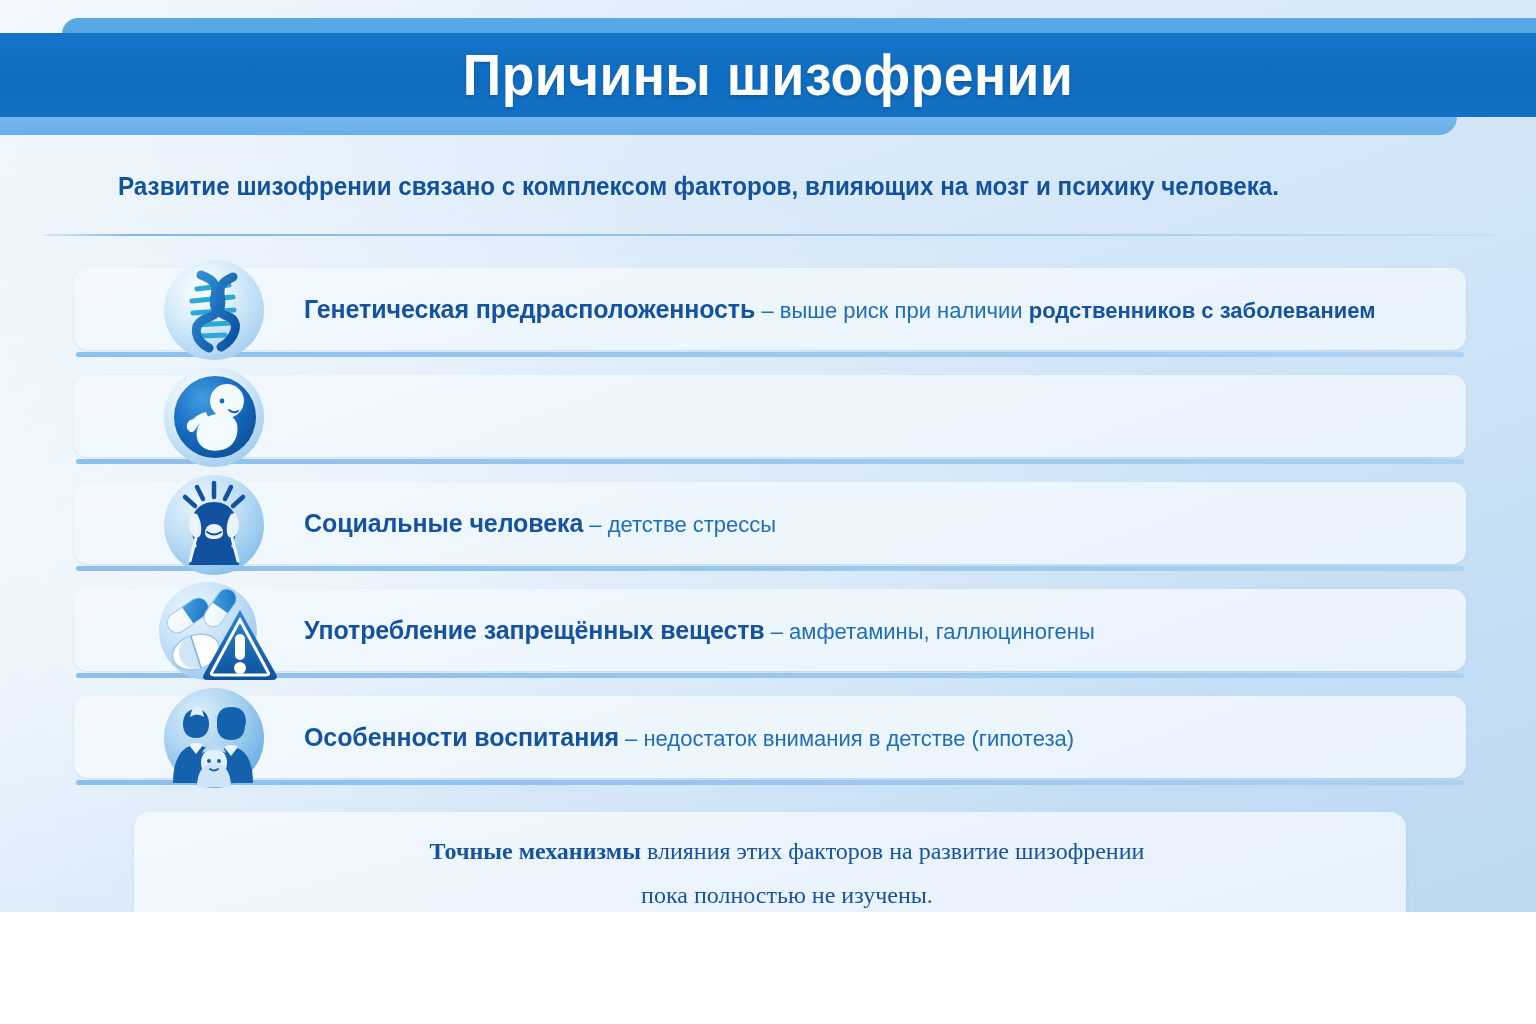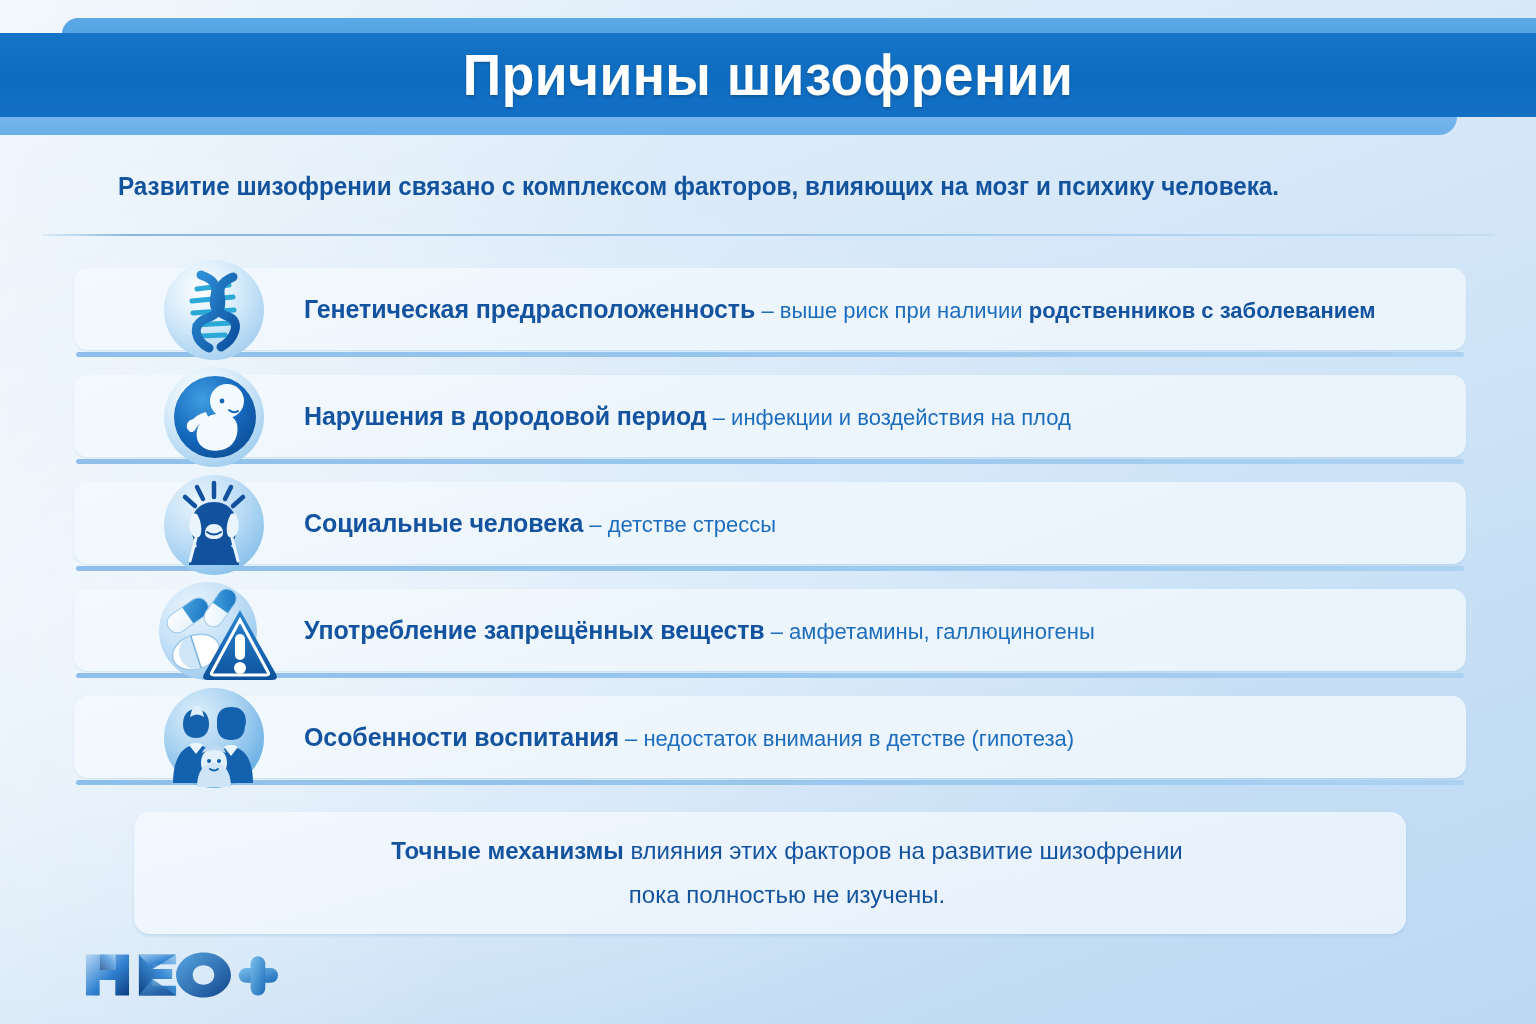--- a/index.html
+++ b/index.html
@@ -10,21 +10,21 @@
     width: 1536px;
     height: 1024px;
     overflow: hidden;
     font-family: "Liberation Sans", "DejaVu Sans", sans-serif;
     background: #ffffff;
   }
 
   #slide {
     position: relative;
     width: 1536px;
-    height: 1024px;
+    height: 912px;
     overflow: hidden;
     background: linear-gradient(160deg, #e8f2fb 0%, #dcebf9 25%, #cfe4f7 55%, #c3ddf4 80%, #bdd9f2 100%);
   }
 
   
   #slide::before {
     content: "";
     position: absolute;
     inset: 0;
     background:
@@ -190,21 +190,21 @@
     background: linear-gradient(165deg, #f2f8fe 0%, #ecf4fd 45%, #e6f1fb 100%);
     box-shadow: 0 2px 3px rgba(125,175,220,0.30);
     display: flex;
     flex-direction: column;
     align-items: center;
     justify-content: center;
   }
   .note-line {
     color: #14539f;
     font-size: 24px;
-    font-family: Liberation Sans, sans-serif;
+    font-family: Liberation Serif, serif;
     line-height: 44px;
     white-space: nowrap;
     margin-left: 34px;
   }
   .note-line b { font-weight: bold; }
   .note-line span.reg { font-weight: normal; }
 
   
   .logo {
     position: absolute;
@@ -287,23 +287,20 @@
           <circle cx="56" cy="55" r="41" fill="url(#disc2)"></circle>
           <g fill="#f4fbff">
             <circle cx="68" cy="39" r="17"></circle>
             <path d="M57 52 C 44 54, 36 64, 38 76 C 40 88, 56 92, 68 86 C 76 82, 80 72, 78 62 C 76 54, 66 50, 57 52 Z"></path>
             <path d="M47 50 C 38 52, 32 58, 30 64 C 28 70, 33 72, 36 68 C 39 63, 44 58, 50 57 Z"></path>
             <path d="M36 57 C 30 57, 27 61, 28 66 C 29 70, 34 70, 35 66 Z"></path>
           </g>
           <circle cx="63" cy="39" r="2.4" fill="#1569bd"></circle>
           <path d="M70 48 q5 4 9 1" stroke="#1569bd" stroke-width="2" fill="none" stroke-linecap="round"></path>
         </svg>
-      </div>
-      <div class="card-text">
-        <span class="card-title">Нарушения в дородовой период</span><span class="card-desc"> – </span><span class="card-desc">инфекции и воздействия на плод</span>
       </div>
     </div>
 
     <div class="card-row">
       <div class="card-panel"></div>
       <div class="card-underline"></div>
       <div class="card-icon">
         <svg viewBox="0 0 110 110" width="110" height="110">
           <defs>
             <radialGradient id="sph3" cx="34%" cy="26%" r="76%">

